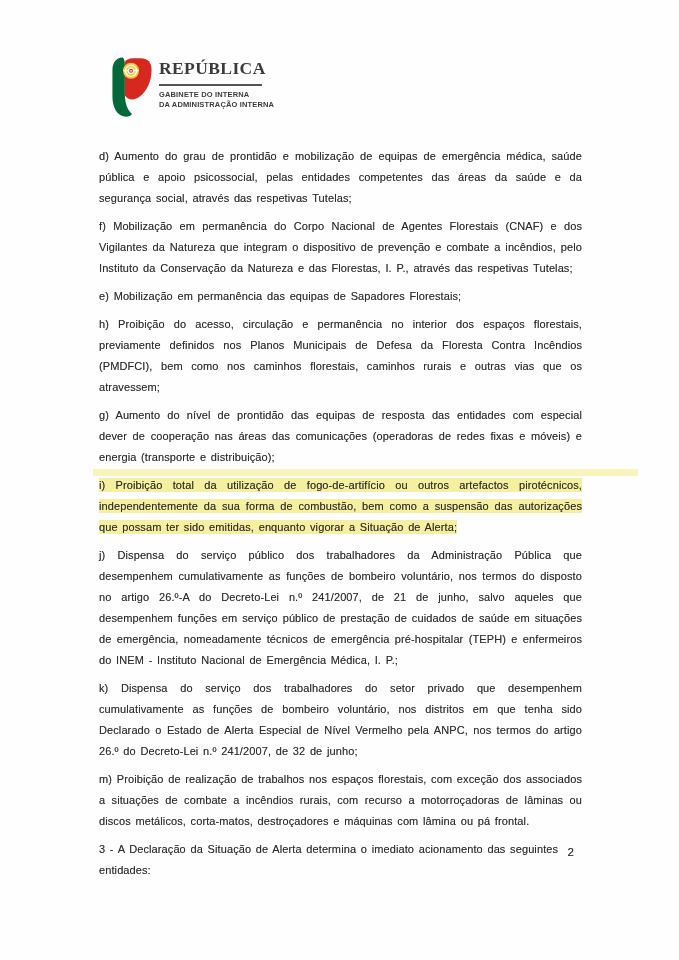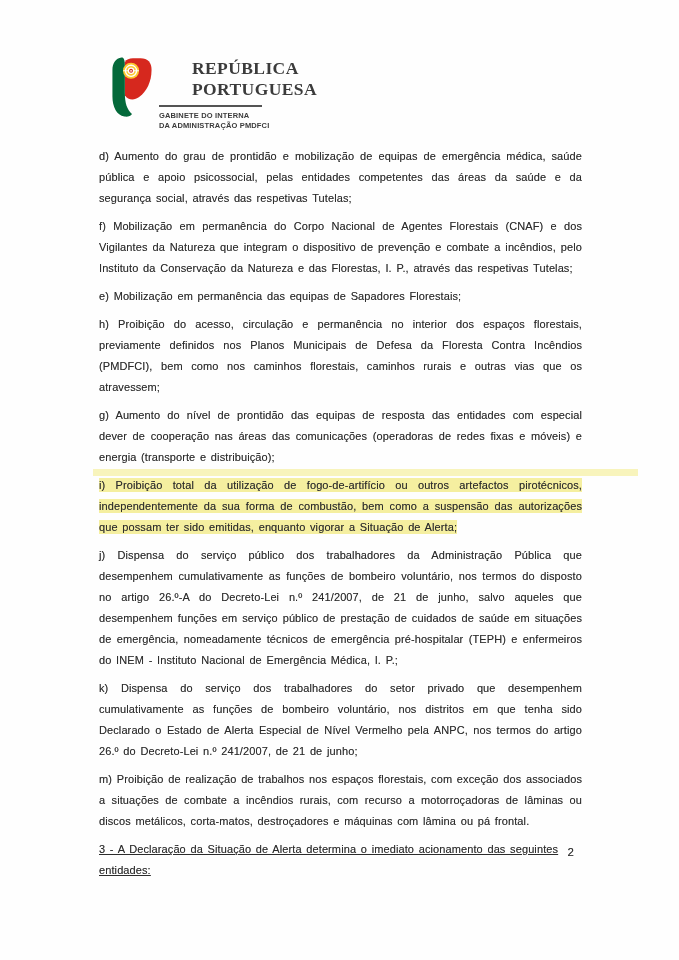--- a/index.html
+++ b/index.html
@@ -3,28 +3,28 @@
 <meta charset="utf-8">
 <style>
   html,body{margin:0;padding:0;}
   body{background:#e8e8e8;font-family:"Liberation Sans",sans-serif;}
   .page{position:relative;width:679px;height:960px;background:#fefefe;overflow:hidden;box-shadow:0 0 4px rgba(0,0,0,.2);}
 
   
   .letterhead{position:absolute;left:111px;top:56px;display:flex;align-items:flex-start;}
   .logo{width:42px;height:62px;flex:0 0 auto;}
   .wordmark-block{margin-left:6px;padding-top:2px;}
-  .wordmark{font-family:"Liberation Serif",serif;font-weight:bold;font-size:17.5px;line-height:21px;letter-spacing:.4px;color:#3b3b3b;margin-left:33px;}
+  .wordmark{font-family:"Liberation Serif",serif;font-weight:bold;font-size:17.5px;line-height:21px;letter-spacing:.4px;color:#3b3b3b;}
   .lh-divider{width:103px;height:2px;background:#545454;margin:5px 0 4px;}
   .office{font-size:7.5px;font-weight:bold;line-height:9.5px;letter-spacing:.15px;color:#3b3b3b;}
 
   
   .doc-body{position:absolute;left:99px;top:146px;width:483px;}
   .para{margin:0 0 7px;font-size:11px;line-height:21px;text-align:justify;color:#2c2c2c;word-spacing:1.5px;letter-spacing:.1px;text-shadow:0 0 .5px rgba(40,40,40,.45);}
-  .para:last-child{margin-bottom:0;text-decoration:underline;}
+  .para:last-child{margin-bottom:0;}
   .closing{text-align:left;margin-top:5px;}
 
   
   .hl{position:relative;}
   .hl::before{content:"";position:absolute;left:-6px;top:-6px;width:545px;height:7px;background:var(--hl,#f5efa0);opacity:.7;}
   .hl .mark{background:var(--hl,#f5efa0);padding:1px 0;-webkit-box-decoration-break:clone;box-decoration-break:clone;}
 
   
   .page-number{position:absolute;right:105px;top:846px;font-size:11.5px;color:#2c2c2c;text-shadow:0 0 .5px rgba(40,40,40,.45);}
 </style>
@@ -42,38 +42,37 @@
         <circle cx="21" cy="15" r="5.8" fill="none" stroke="#ffffff" stroke-width="1.4"></circle>
         <line x1="12.8" y1="15" x2="29.2" y2="15" stroke="#ffffff" stroke-width="1"></line>
         <circle cx="21" cy="15" r="3.4" fill="#ffffff"></circle>
         <circle cx="21" cy="15" r="2" fill="#d6281e"></circle>
         <circle cx="21" cy="15" r="0.9" fill="#ffffff"></circle>
       </g>
     </svg>
     <div class="wordmark-block">
       <div class="wordmark">
         <div>REPÚBLICA</div>
-        <div>PORTUGUESA</div>
       </div>
       <div class="lh-divider"></div>
       <div class="office">
         <div>GABINETE DO INTERNA</div>
-        <div>DA ADMINISTRAÇÃO PMDFCI</div>
+        <div>DA ADMINISTRAÇÃO INTERNA</div>
       </div>
     </div>
   </header>
 
   <section class="doc-body">
     <p class="para"><span>d) Aumento do grau de prontidão e mobilização de equipas de emergência médica, saúde pública e apoio psicossocial, pelas entidades competentes das áreas da saúde e da segurança social, através das respetivas Tutelas;</span></p>
     <p class="para"><span>f) Mobilização em permanência do Corpo Nacional de Agentes Florestais (CNAF) e dos Vigilantes da Natureza que integram o dispositivo de prevenção e combate a incêndios, pelo Instituto da Conservação da Natureza e das Florestas, I. P., através das respetivas Tutelas;</span></p>
     <p class="para"><span>e) Mobilização em permanência das equipas de Sapadores Florestais;</span></p>
     <p class="para"><span>h) Proibição do acesso, circulação e permanência no interior dos espaços florestais, previamente definidos nos Planos Municipais de Defesa da Floresta Contra Incêndios (PMDFCI), bem como nos caminhos florestais, caminhos rurais e outras vias que os atravessem;</span></p>
     <p class="para"><span>g) Aumento do nível de prontidão das equipas de resposta das entidades com especial dever de cooperação nas áreas das comunicações (operadoras de redes fixas e móveis) e energia (transporte e distribuição);</span></p>
     <p class="para hl"><span class="mark">i) Proibição total da utilização de fogo-de-artifício ou outros artefactos pirotécnicos, independentemente da sua forma de combustão, bem como a suspensão das autorizações que possam ter sido emitidas, enquanto vigorar a Situação de Alerta;</span></p>
     <p class="para"><span>j) Dispensa do serviço público dos trabalhadores da Administração Pública que desempenhem cumulativamente as funções de bombeiro voluntário, nos termos do disposto no artigo 26.º-A do Decreto-Lei n.º 241/2007, de 21 de junho, salvo aqueles que desempenhem funções em serviço público de prestação de cuidados de saúde em situações de emergência, nomeadamente técnicos de emergência pré-hospitalar (TEPH) e enfermeiros do INEM - Instituto Nacional de Emergência Médica, I. P.;</span></p>
-    <p class="para"><span>k) Dispensa do serviço dos trabalhadores do setor privado que desempenhem cumulativamente as funções de bombeiro voluntário, nos distritos em que tenha sido Declarado o Estado de Alerta Especial de Nível Vermelho pela ANPC, nos termos do artigo 26.º do Decreto-Lei n.º 241/2007, de 21 de junho;</span></p>
+    <p class="para"><span>k) Dispensa do serviço dos trabalhadores do setor privado que desempenhem cumulativamente as funções de bombeiro voluntário, nos distritos em que tenha sido Declarado o Estado de Alerta Especial de Nível Vermelho pela ANPC, nos termos do artigo 26.º do Decreto-Lei n.º 241/2007, de 32 de junho;</span></p>
     <p class="para"><span>m) Proibição de realização de trabalhos nos espaços florestais, com exceção dos associados a situações de combate a incêndios rurais, com recurso a motorroçadoras de lâminas ou discos metálicos, corta-matos, destroçadores e máquinas com lâmina ou pá frontal.</span></p>
     <p class="para closing"><span>3 - A Declaração da Situação de Alerta determina o imediato acionamento das seguintes entidades:</span></p>
   </section>
 
   <div class="page-number">2</div>
 
 </div>
 
 </body></html>

